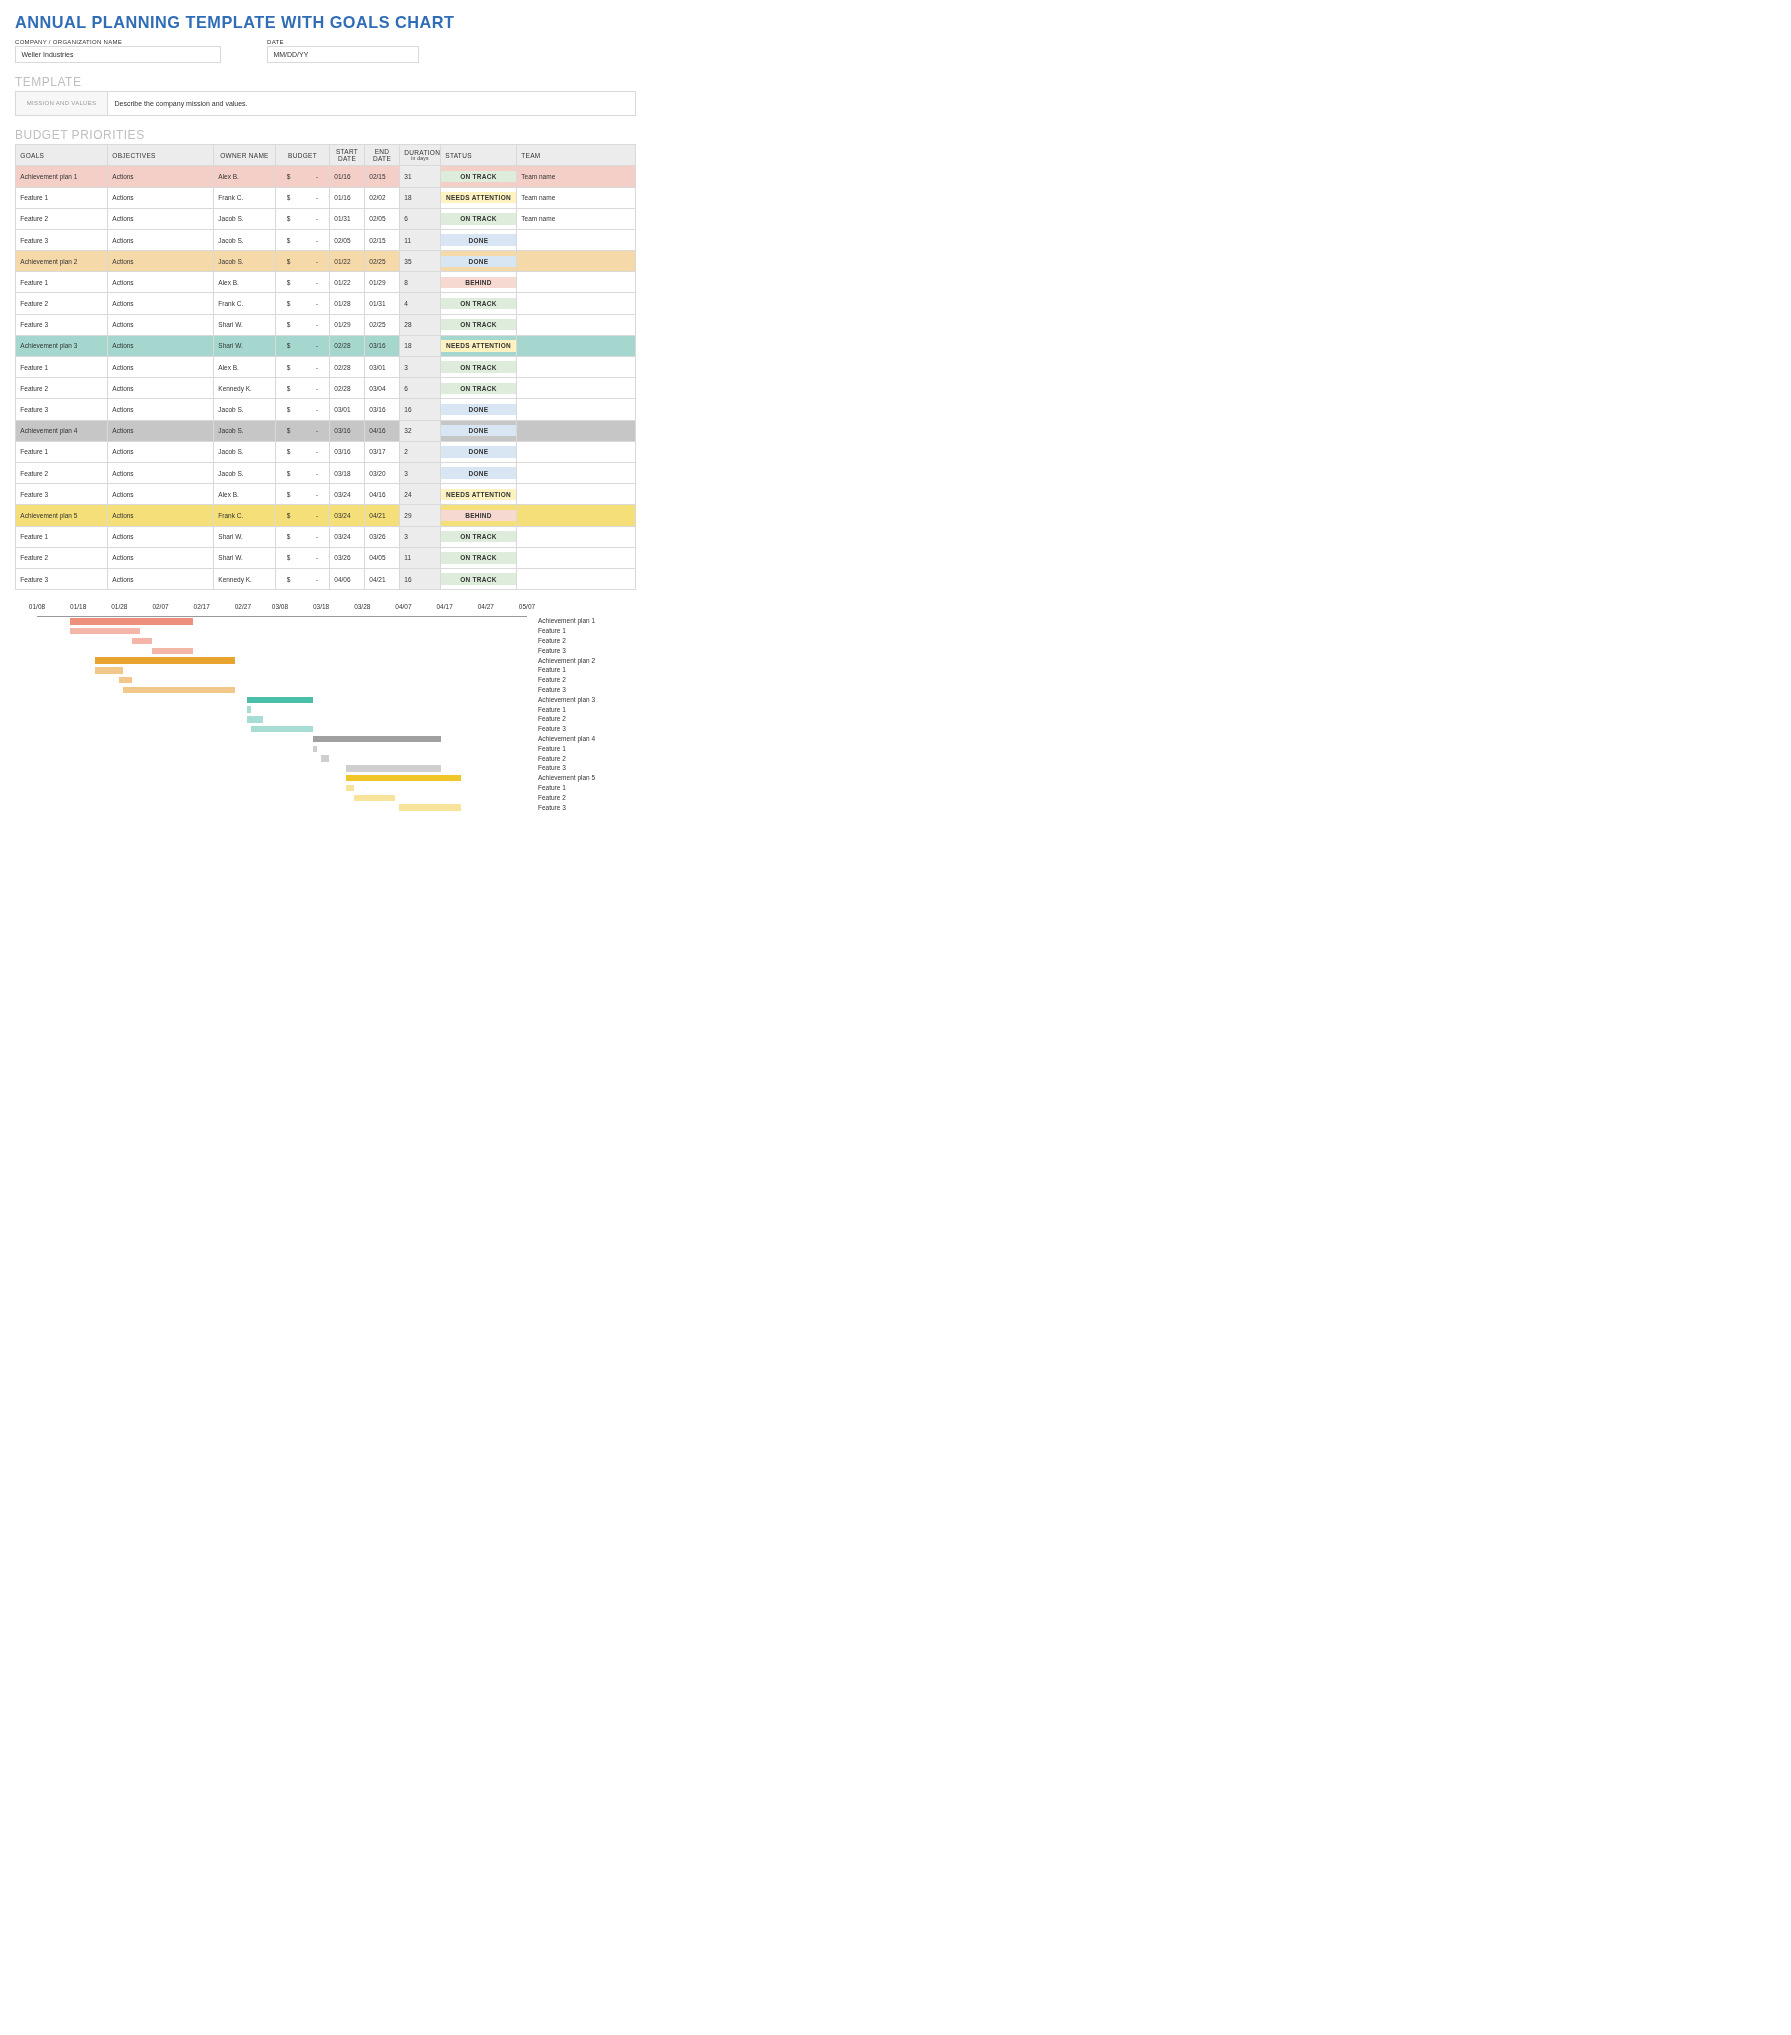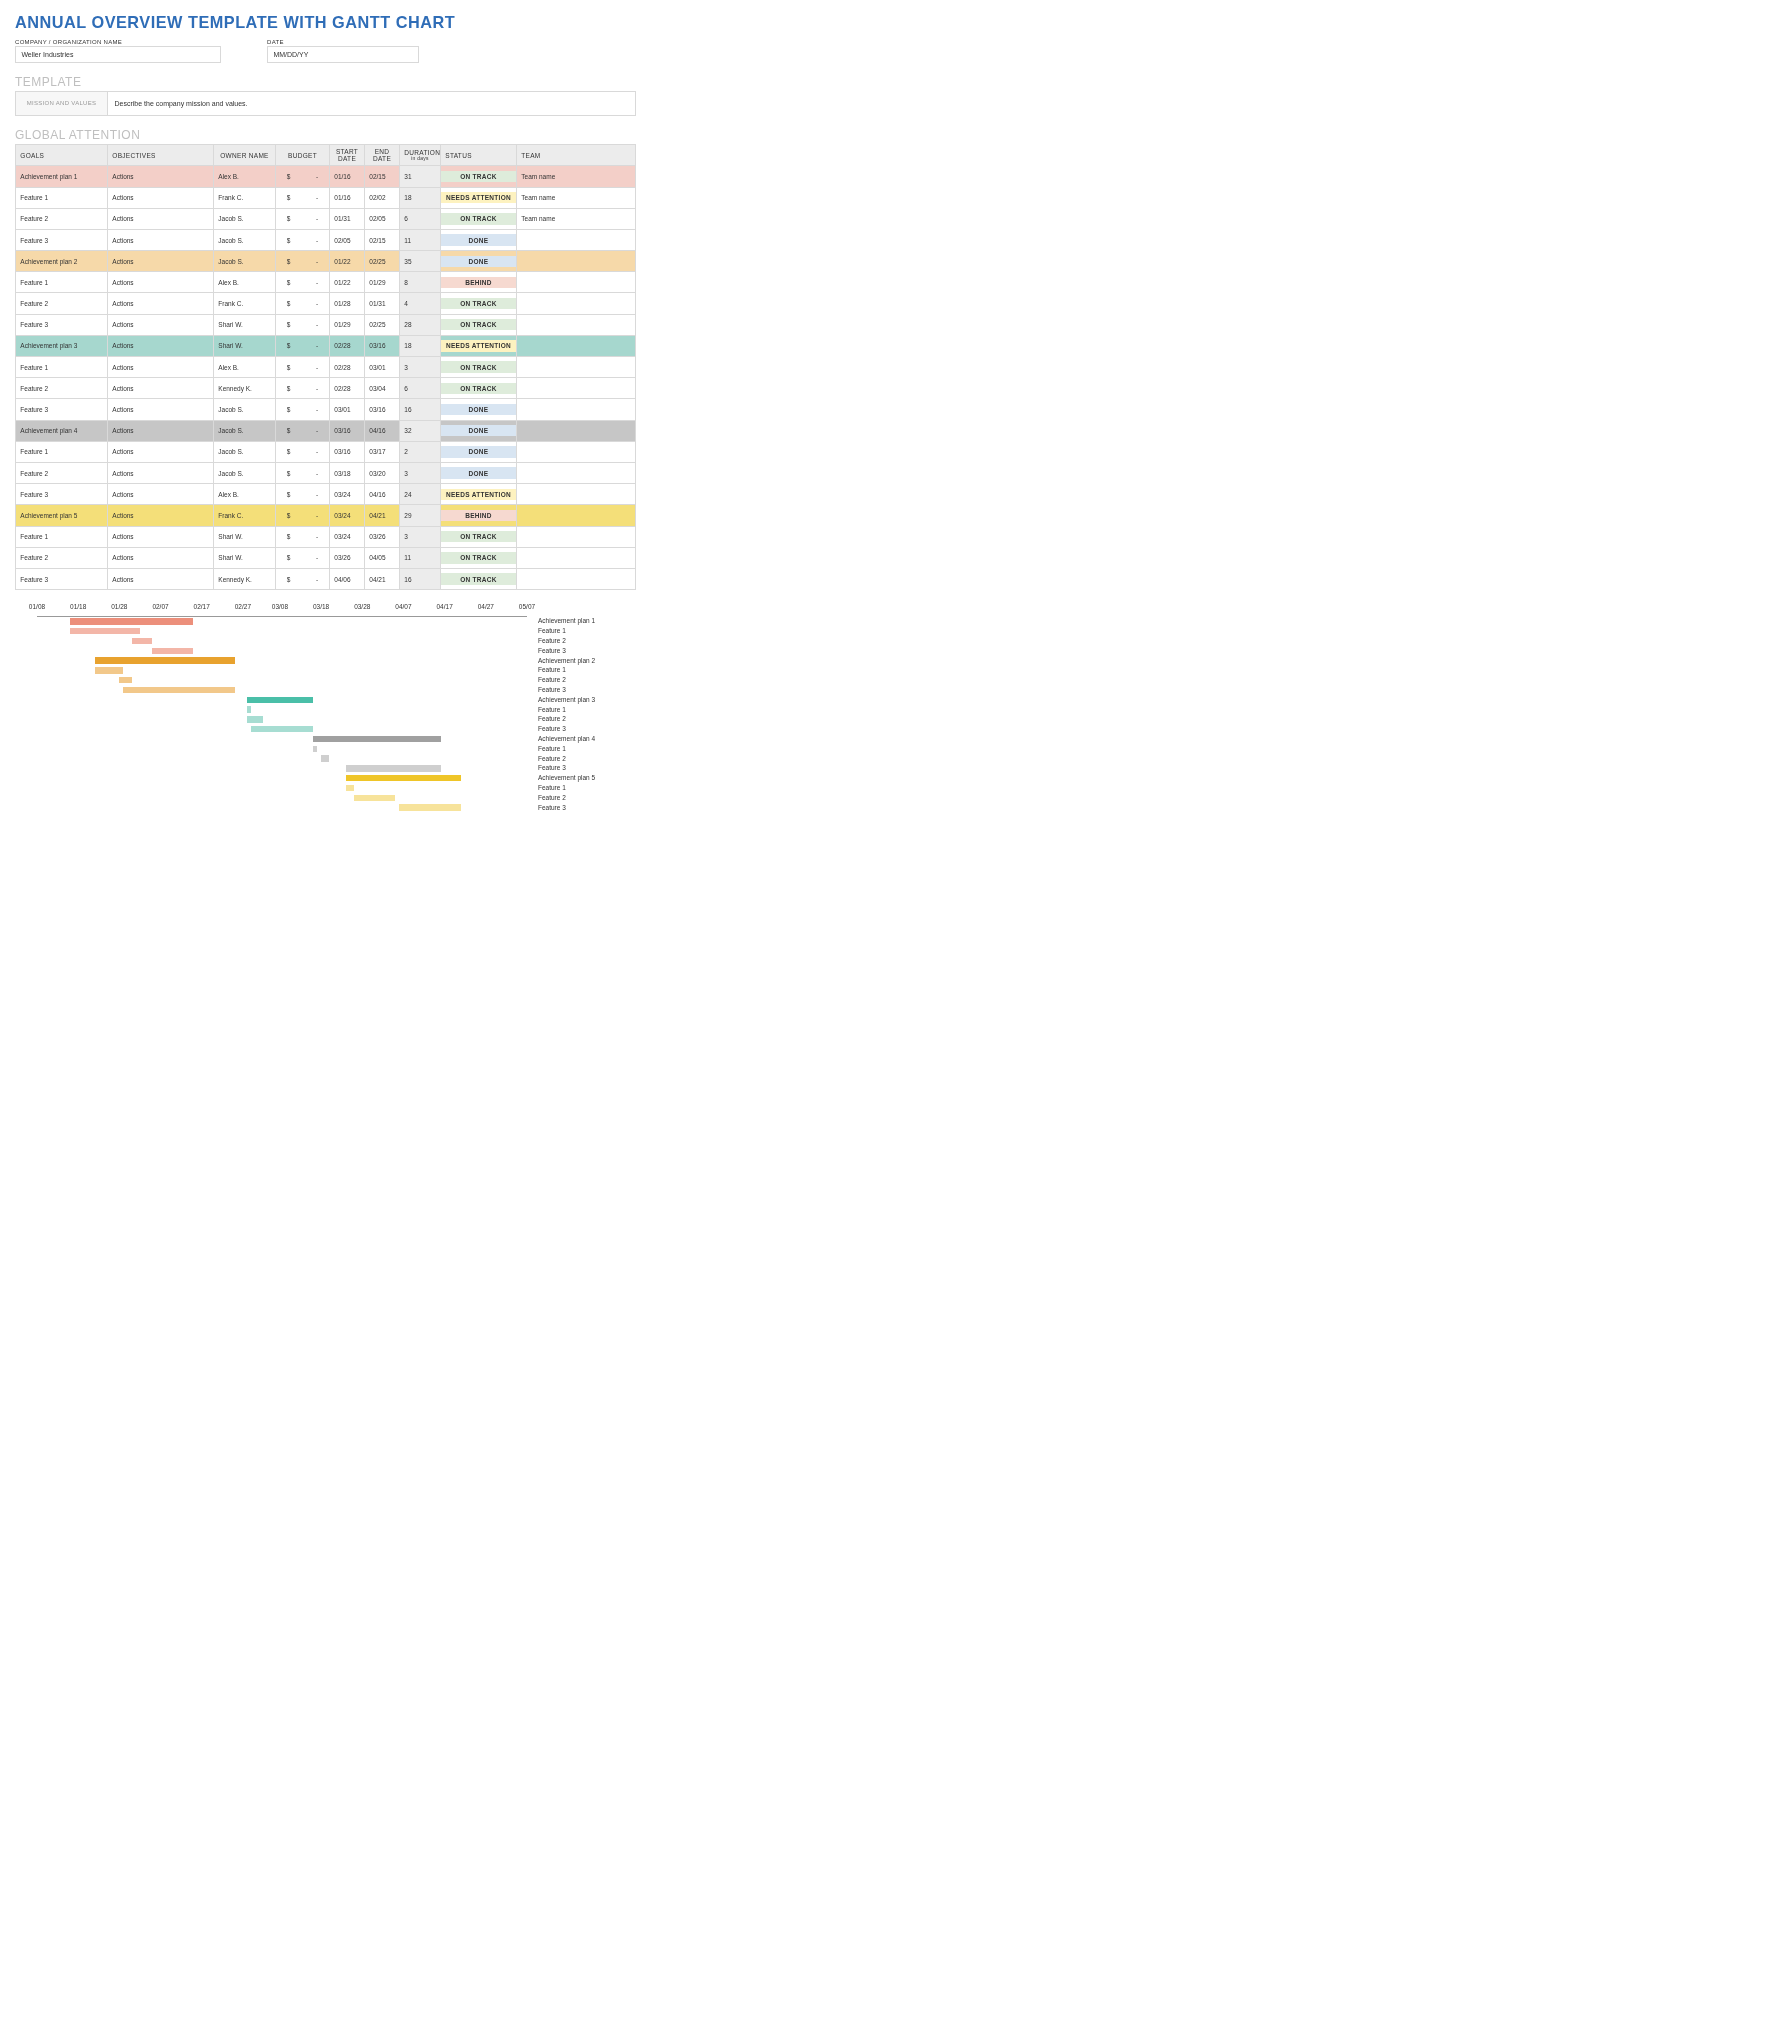--- a/index.html
+++ b/index.html
@@ -119,40 +119,40 @@
   .gantt-plot { flex:1; margin-left:22px; position:relative; border-top:0.5px solid #999; }
   .gantt-legend { width:109px; padding-left:11px; }
   .gantt-row { height:9.8px; position:relative; }
   .gantt-bar { position:absolute; top:1.1px; height:6.5px; }
   .gantt-legend-row { height:9.8px; font-size:6.5px; display:flex; align-items:center; }
   .th-sub { font-size:4.9px; display:block; }
 </style>
 </head>
 <body>
 
-<h1 class="title">ANNUAL OVERVIEW TEMPLATE WITH GANTT CHART</h1>
+<h1 class="title">ANNUAL PLANNING TEMPLATE WITH GOALS CHART</h1>
 
 <div class="fields">
   <div class="field">
     <span class="field-label">COMPANY / ORGANIZATION NAME</span>
     <div class="field-box">Weller Industries</div>
   </div>
   <div class="field">
     <span class="field-label">DATE</span>
     <div class="field-box" style="min-width:152px">MM/DD/YY</div>
   </div>
 </div>
 
 <h2 class="section">TEMPLATE</h2>
 <div class="overview-row">
   <div class="overview-label-cell">MISSION AND VALUES</div>
   <div class="overview-text">Describe the company mission and values.</div>
 </div>
 
-<h2 class="section">GLOBAL ATTENTION</h2>
+<h2 class="section">BUDGET PRIORITIES</h2>
 <table class="priorities">
   <colgroup>
     <col class="col-goals">
       <col class="col-obj">
       <col class="col-owner">
       <col class="col-budget">
     <col class="col-date">
       <col class="col-date">
       <col class="col-dur">
       <col class="col-status">

